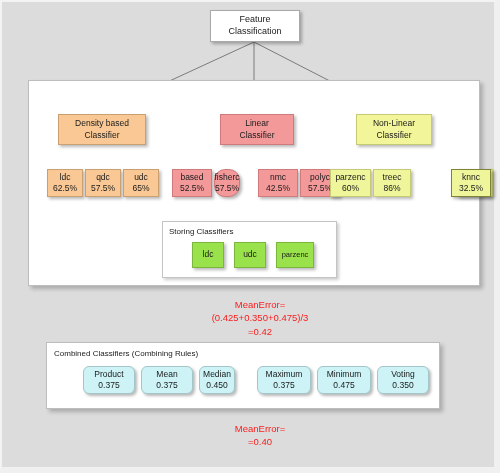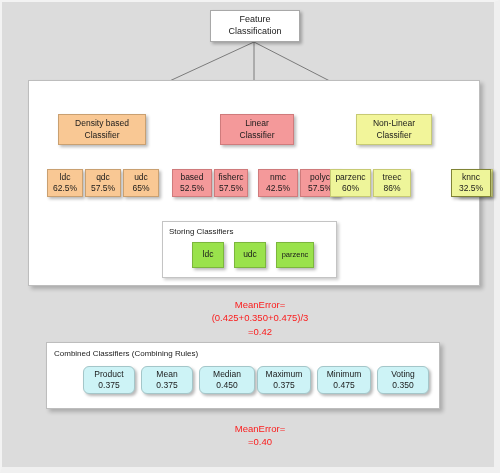--- a/index.html
+++ b/index.html
@@ -161,21 +161,21 @@
   </div>
   <div class="node leaf-orange" style="left:121px;top:167px;width:36px;height:28px;">
     <span class="l1">udc</span>
     <span class="l2">65%</span>
   </div>
 
   <div class="node leaf-red" style="left:170px;top:167px;width:40px;height:28px;">
     <span class="l1">based</span>
     <span class="l2">52.5%</span>
   </div>
-  <div class="node leaf-red" style="left:212px;top:167px;width:34px;height:28px;">
+  <div class="node leaf-red" style="left:212px;top:167px;width:26px;height:28px;border-radius:11px;">
     <span class="l1">fisherc</span>
     <span class="l2">57.5%</span>
   </div>
   <div class="node leaf-red" style="left:256px;top:167px;width:40px;height:28px;">
     <span class="l1">nmc</span>
     <span class="l2">42.5%</span>
   </div>
   <div class="node leaf-red" style="left:298px;top:167px;width:40px;height:28px;">
     <span class="l1">polyc</span>
     <span class="l2">57.5%</span>
@@ -220,21 +220,21 @@
   <div class="panel-title" style="left:52px;top:347px;z-index:5;">Combined Classifiers (Combining Rules)</div>
 
   <div class="node rule-cyan" style="left:81px;top:364px;width:52px;height:28px;">
     <span class="l1">Product</span>
     <span class="l2">0.375</span>
   </div>
   <div class="node rule-cyan" style="left:139px;top:364px;width:52px;height:28px;">
     <span class="l1">Mean</span>
     <span class="l2">0.375</span>
   </div>
-  <div class="node rule-cyan" style="left:197px;top:364px;width:56px;height:28px;">
+  <div class="node rule-cyan" style="left:197px;top:364px;width:36px;height:28px;">
     <span class="l1">Median</span>
     <span class="l2">0.450</span>
   </div>
   <div class="node rule-cyan" style="left:255px;top:364px;width:54px;height:28px;">
     <span class="l1">Maximum</span>
     <span class="l2">0.375</span>
   </div>
   <div class="node rule-cyan" style="left:315px;top:364px;width:54px;height:28px;">
     <span class="l1">Minimum</span>
     <span class="l2">0.475</span>

